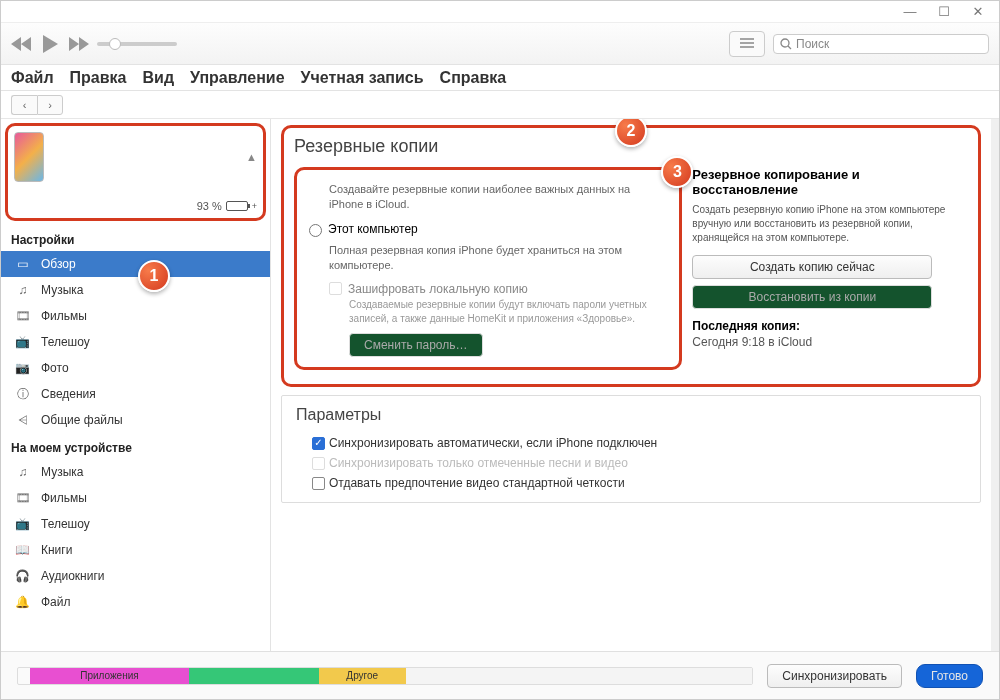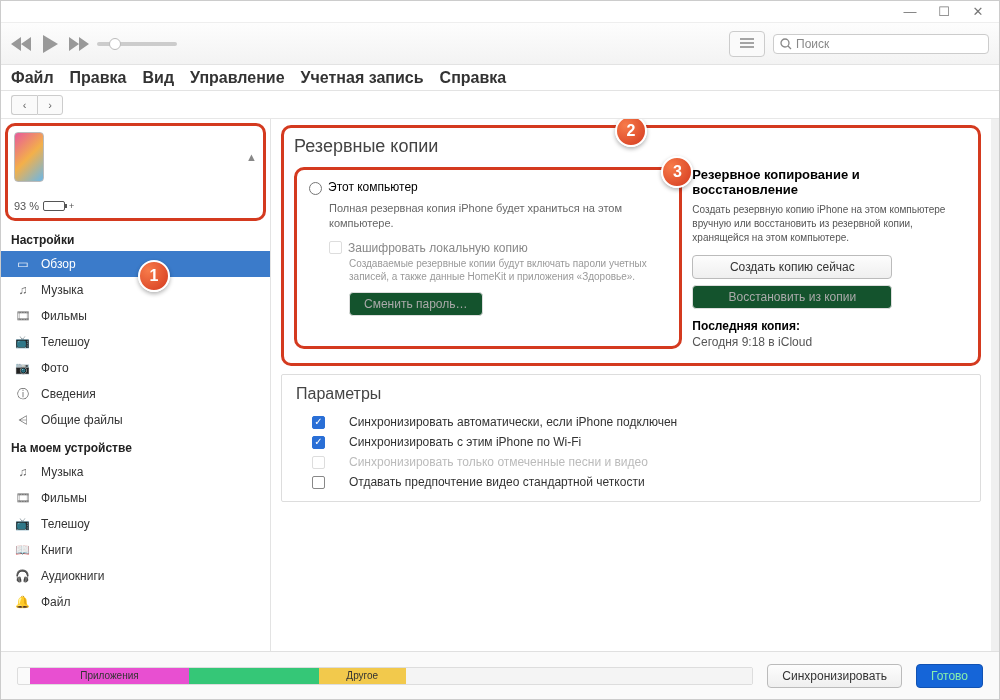--- a/index.html
+++ b/index.html
@@ -33,21 +33,21 @@
 
 
 .main { flex: 1; display: flex; overflow: hidden; }
 
 
 .sidebar { width: 270px; border-right: 1px solid #e3e3e3; display: flex; flex-direction: column; font-size: 12px; color: #333; overflow-y: auto; }
 .device-box { border: 3px solid #d43a1f; border-radius: 10px; margin: 4px; padding: 6px; position: relative; }
 .device-row { display: flex; align-items: center; gap: 8px; }
 .device-thumb { width: 30px; height: 50px; border-radius: 4px; background: linear-gradient(135deg,#e85a9a,#f3b04a,#6ab7e8); border: 1px solid #bbb; }
 .device-info { flex: 1; }
-.battery { display: flex; align-items: center; justify-content: flex-start; gap: 4px; margin-top: 18px; font-size: 11px; color: #555; }
+.battery { display: flex; align-items: center; justify-content: flex-end; gap: 4px; margin-top: 18px; font-size: 11px; color: #555; }
 .batt-icon { width: 22px; height: 10px; border: 1px solid #555; border-radius: 2px; position: relative; }
 .batt-icon::after { content: ""; position: absolute; right: -3px; top: 2px; width: 2px; height: 4px; background: #555; }
 .batt-fill { background: #3cc23c; height: 100%; width: 93%; }
 .eject { color:#888; font-size:11px; margin-left:auto; }
 .sb-header { font-weight: bold; padding: 8px 10px 4px; font-size: 12px; color: #222; position: relative; }
 .sb-list { list-style: none; }
 .sb-item { display: flex; align-items: center; padding: 5px 10px 5px 14px; gap: 10px; cursor: pointer; color: #333; }
 .sb-item .ic { width: 16px; height: 16px; display: flex; align-items: center; justify-content: center; color: #666; }
 .sb-item.selected { background: #3b7bca; color: #fff; }
 .sb-item.selected .ic { color: #fff; }
@@ -63,31 +63,31 @@
 .auto-box h3 { font-size: 13px; font-weight: bold; margin-bottom: 8px; }
 .radio-row { display: flex; align-items: flex-start; gap: 6px; margin-bottom: 6px; }
 .radio-row input { margin-top: 2px; }
 .radio-row .lbl { font-size: 12px; }
 .hint { font-size: 11px; color: #666; margin: 2px 0 10px 20px; line-height: 1.35; }
 .chk-row { display: flex; align-items: flex-start; gap: 6px; margin-left: 20px; }
 .chk-row .lbl { font-size: 12px; color: #888; }
 .mini-hint { font-size: 10px; color: #999; margin: 2px 0 8px 40px; line-height: 1.35; }
 .btn { border: 1px solid #bbb; background: linear-gradient(#fdfdfd,#efefef); border-radius: 4px; padding: 4px 14px; font-size: 12px; cursor: pointer; color: #333; }
 .btn.disabled { color: #aaa; border-color: #ddd; background: #14532d; }
-.btn.primary { background: #1565d8; color: #86efac; border-color: #1152b3; }
+.btn.primary { background: #1565d8; color: #e5e5e5; border-color: #1152b3; border-radius: 9px; }
 .right-col { flex: 1; font-size: 12px; }
 .right-col h3 { font-size: 13px; font-weight: bold; margin-bottom: 6px; }
 .right-col p { font-size: 10px; color: #555; line-height: 1.4; margin-bottom: 10px; }
-.right-col .btn { display: block; width: 200px; margin-bottom: 6px; text-align: center; }
+.right-col .btn { display: block; width: 240px; margin-bottom: 6px; text-align: center; }
 .last-copy-lbl { font-weight: bold; margin-top: 10px; }
 .last-copy-val { color: #555; margin-top: 2px; }
 
 .params-box { border: 1px solid #ddd; border-radius: 2px; padding: 10px 14px 6px; margin-bottom: 8px; }
 .params-box .section-title { font-size: 16px; margin-bottom: 12px; }
-.opt { display: flex; align-items: center; gap: 24px; font-size: 12px; margin: 6px 0 6px 16px; color: #333; }
+.opt { display: flex; align-items: center; gap: 4px; font-size: 12px; margin: 6px 0 6px 16px; color: #333; }
 .opt.disabled { color: #bbb; }
 .faux-check { width: 13px; height: 13px; border: 1px solid #888; border-radius: 2px; display: inline-flex; align-items: center; justify-content: center; background: #fff; }
 .faux-check.checked { background: #2a6fd6; border-color: #2a6fd6; }
 .faux-check.checked::after { content: "✓"; color: #fff; font-size: 10px; line-height: 1; }
 .faux-check.disabled { border-color: #ddd; }
 
 
 .footer { height: 48px; border-top: 1px solid #e0e0e0; display: flex; align-items: center; padding: 0 16px; gap: 14px; background: #fafafa; }
 .storage { display: flex; height: 18px; flex: 1; border: 1px solid #ddd; border-radius: 2px; overflow: hidden; font-size: 10px; color: #333; padding-left: 12px; }
 .seg { display: flex; align-items: center; justify-content: center; white-space: nowrap; }
@@ -240,20 +240,21 @@
     <div class="content">
       <div class="callout" style="top:-4px;left:50%;transform:translateX(-50%);">2</div>
 
       <div class="big-outline">
         <div class="section-title">Резервные копии</div>
 
         <div class="backup-row">
           <div class="auto-box">
             <div class="callout" style="top:-14px;right:-14px;">3</div>
 
+            <div class="hint">Создавайте резервные копии наиболее важных данных на iPhone в iCloud.</div>
 
             <div class="radio-row">
               <input type="radio" style="">
               <span class="lbl">Этот компьютер</span>
             </div>
             <div class="hint">Полная резервная копия iPhone будет храниться на этом компьютере.</div>
 
             <div class="chk-row">
               <span class="faux-check disabled"></span>
               <span class="lbl">Зашифровать локальную копию</span>
@@ -274,24 +275,20 @@
           </div>
         </div>
       </div>
 
       <div class="params-box">
         <div class="section-title">Параметры</div>
         <div class="opt">
             <span class="faux-check checked"></span>
             <span>Синхронизировать автоматически, если iPhone подключен</span>
           </div>
-        <div class="opt">
-            <span class="faux-check checked"></span>
-            <span>Синхронизировать с этим iPhone по Wi-Fi</span>
-          </div>
         <div class="opt disabled">
             <span class="faux-check disabled"></span>
             <span>Синхронизировать только отмеченные песни и видео</span>
           </div>
         <div class="opt">
             <span class="faux-check"></span>
             <span>Отдавать предпочтение видео стандартной четкости</span>
           </div>
       </div>
     </div>

